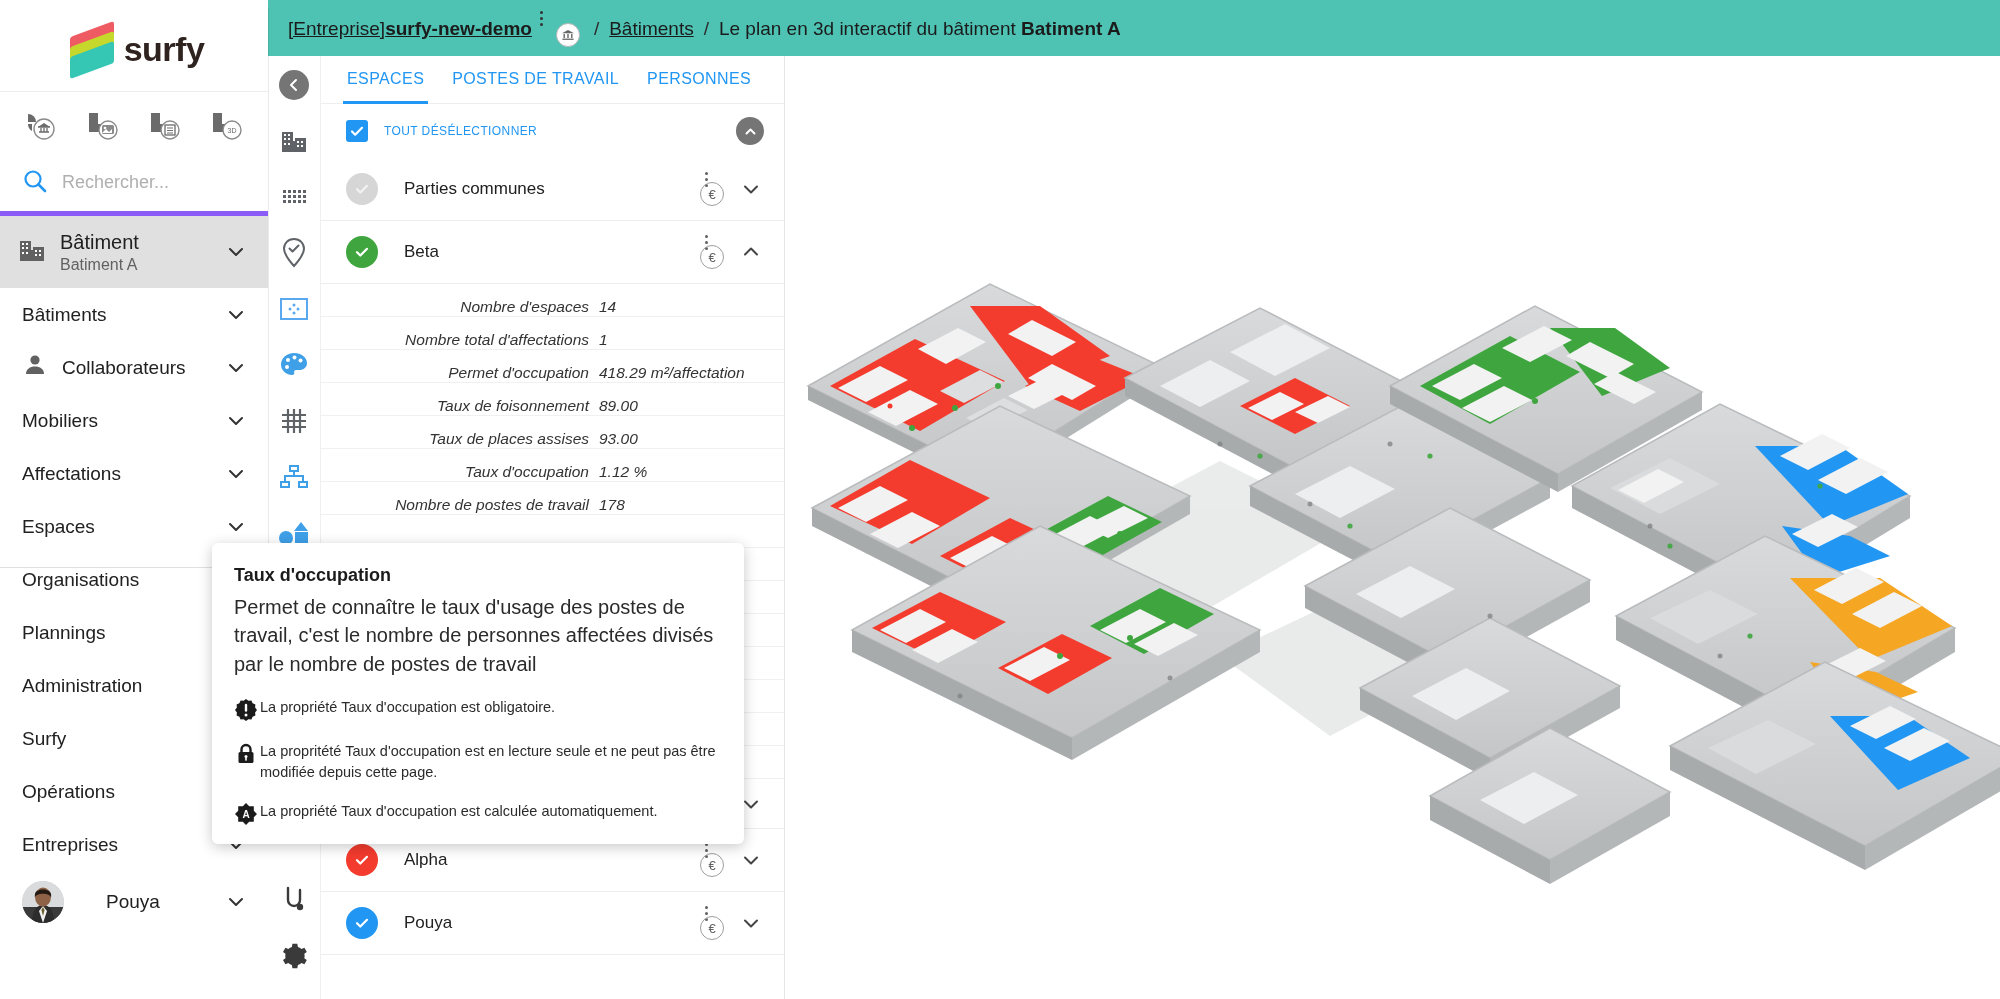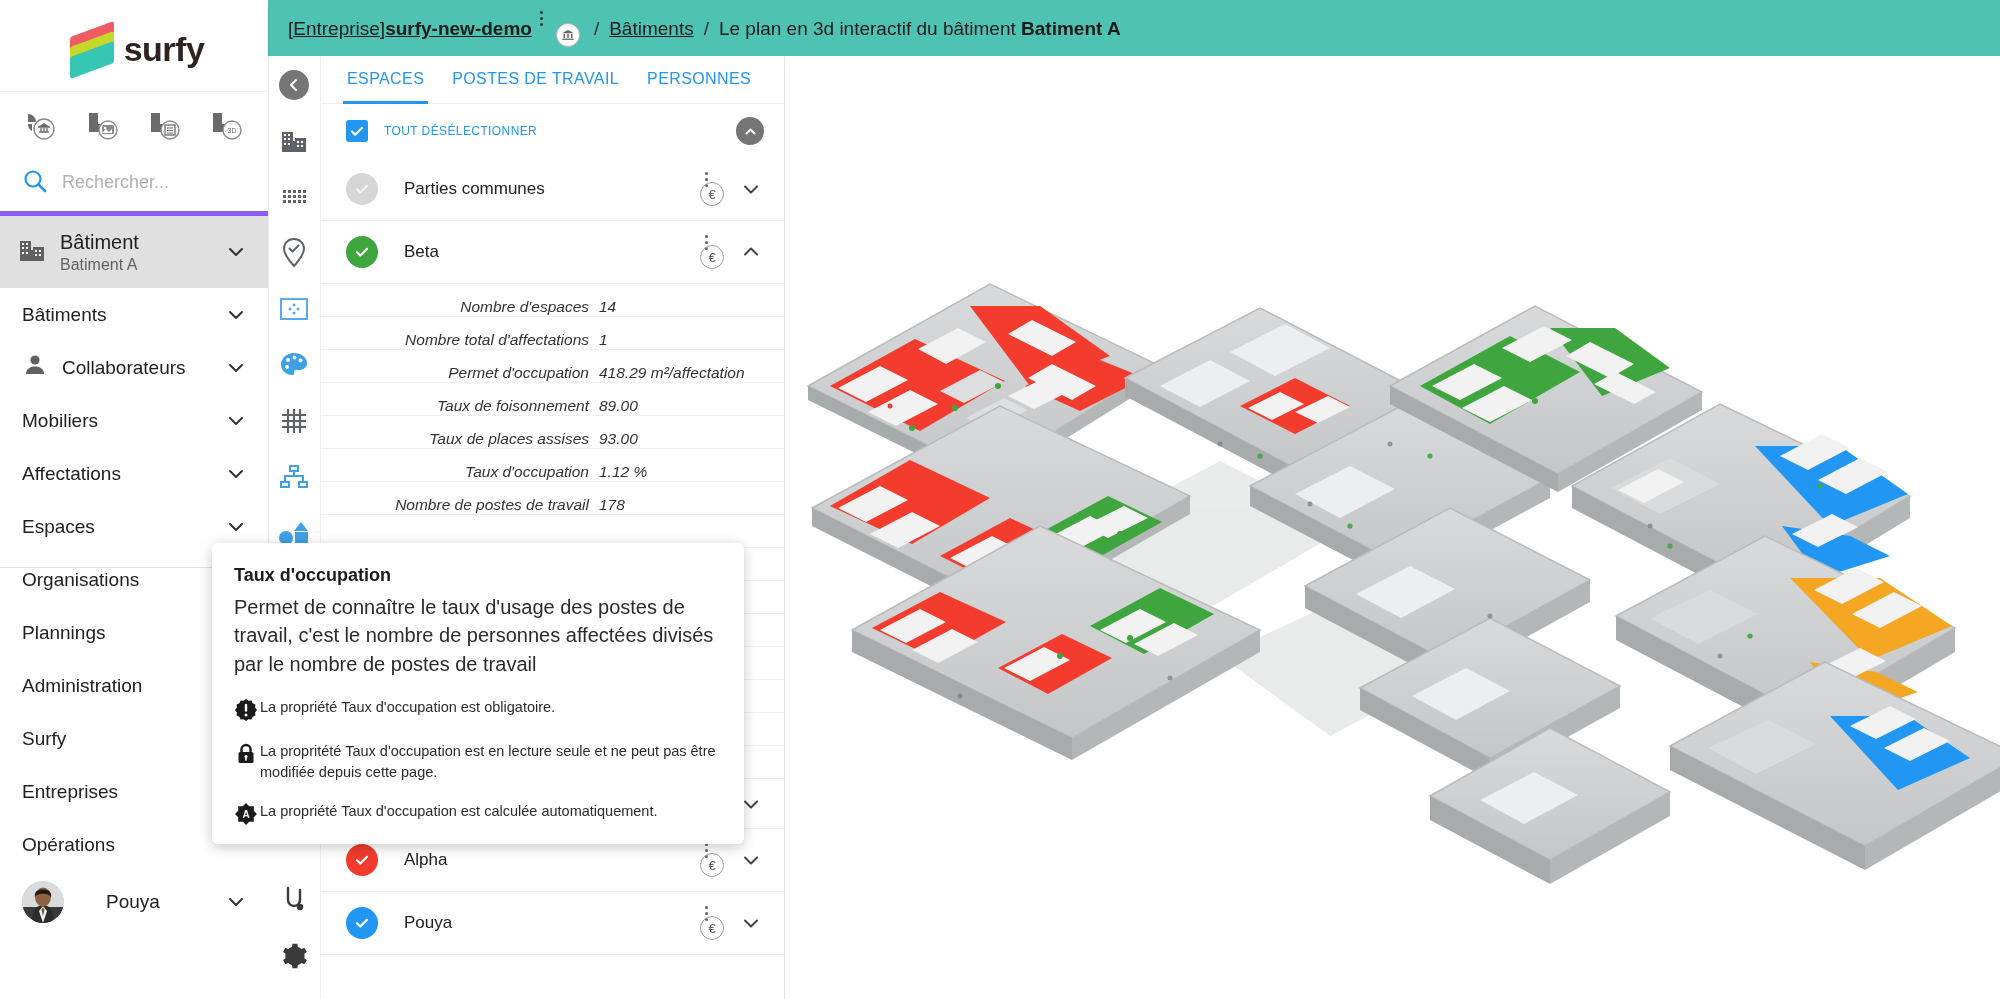--- a/index.html
+++ b/index.html
@@ -316,27 +316,27 @@
     <div class="nav-item">
       <span class="lbl">Plannings</span>
     </div>
     <div class="nav-item">
       <span class="lbl">Administration</span>
     </div>
     <div class="nav-item">
       <span class="lbl">Surfy</span>
     </div>
     <div class="nav-item">
+      <span class="lbl">Opérations</span>
+    </div>
+    <div class="nav-item">
       <span class="lbl">Entreprises</span>
       <span class="chev"><svg width="20" height="20" viewBox="0 0 20 20">
             <path d="M4 7l6 6 6-6" fill="none" stroke="#333" stroke-width="2" stroke-linecap="round" stroke-linejoin="round"></path>
           </svg></span>
-    </div>
-    <div class="nav-item">
-      <span class="lbl">Opérations</span>
     </div>
 
     <div class="nav-item nav-user">
       <span class="avatar">
         <svg width="42" height="42" viewBox="0 0 42 42">
           <defs>
               <clipPath id="avclip">
                 <circle cx="21" cy="21" r="21"></circle>
               </clipPath>
             </defs>

